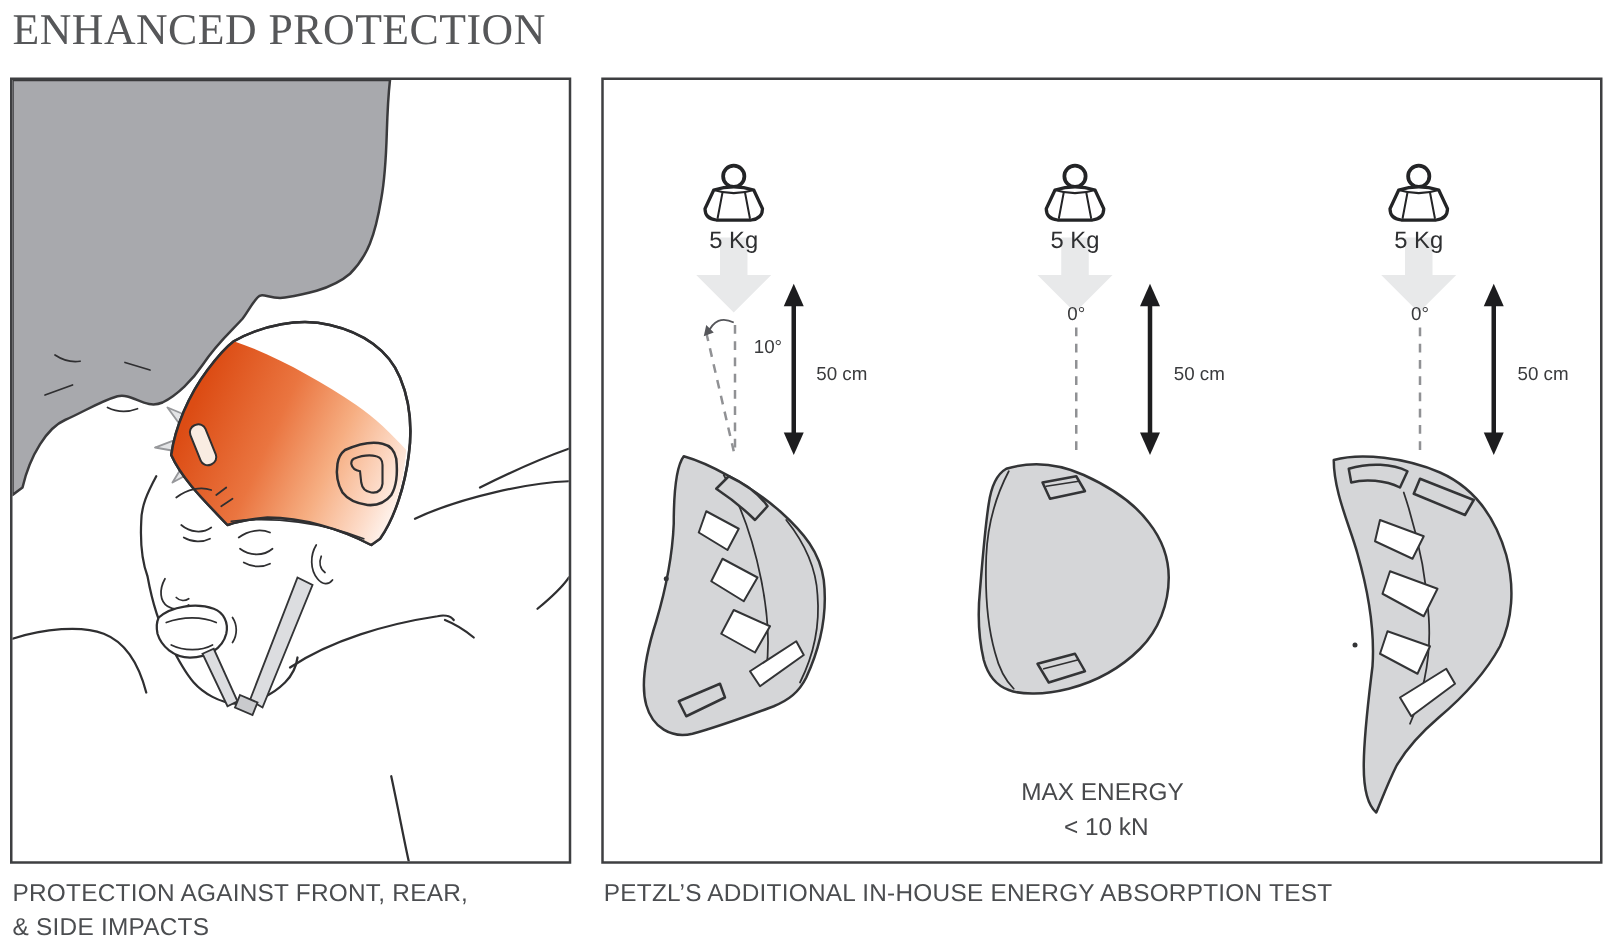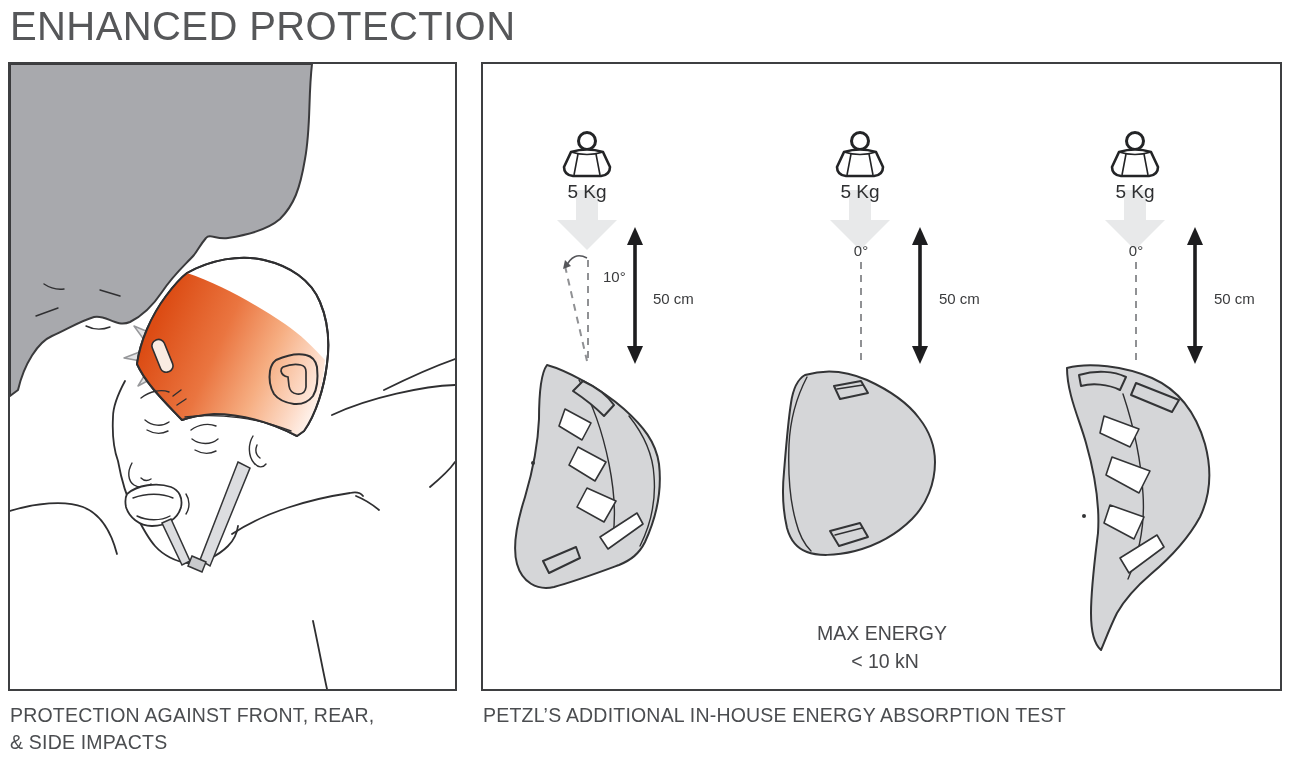--- a/index.html
+++ b/index.html
@@ -1,19 +1,19 @@
 <!DOCTYPE html>
 <html><head>
 <meta charset="utf-8">
 <style>
   html,body{margin:0;padding:0;background:#ffffff;}
   .page{position:relative;width:1290px;height:761px;background:#fff;overflow:hidden;
         font-family:"Liberation Sans", sans-serif;}
-  .page-title{position:absolute;left:10px;top:4px;margin:0;font-size:40px;font-weight:400;
-        letter-spacing:.4px;color:#565759;}
+  .page-title{position:absolute;left:10px;top:4px;margin:0;font-size:35px;font-weight:400;
+        letter-spacing:.4px;color:#565759;font-family:Liberation Serif, serif;}
   .panel{position:absolute;border:2px solid #3e3f41;background:#fff;}
   .panel-left{left:8px;top:62px;width:445px;height:625px;}
   .panel-right{left:481px;top:62px;width:797px;height:625px;}
   .caption{position:absolute;top:702px;font-size:19.5px;line-height:27px;color:#4b4d50;
         letter-spacing:.2px;white-space:nowrap;}
   .caption-left{left:10px;}
   .caption-right{left:483px;text-align:right;}
   svg{display:block;}
   .art-line{fill:none;stroke:#2f2f31;stroke-width:1.8;stroke-linecap:round;stroke-linejoin:round;}
   .thin-line{fill:none;stroke:#2f2f31;stroke-width:1.4;stroke-linecap:round;stroke-linejoin:round;}

